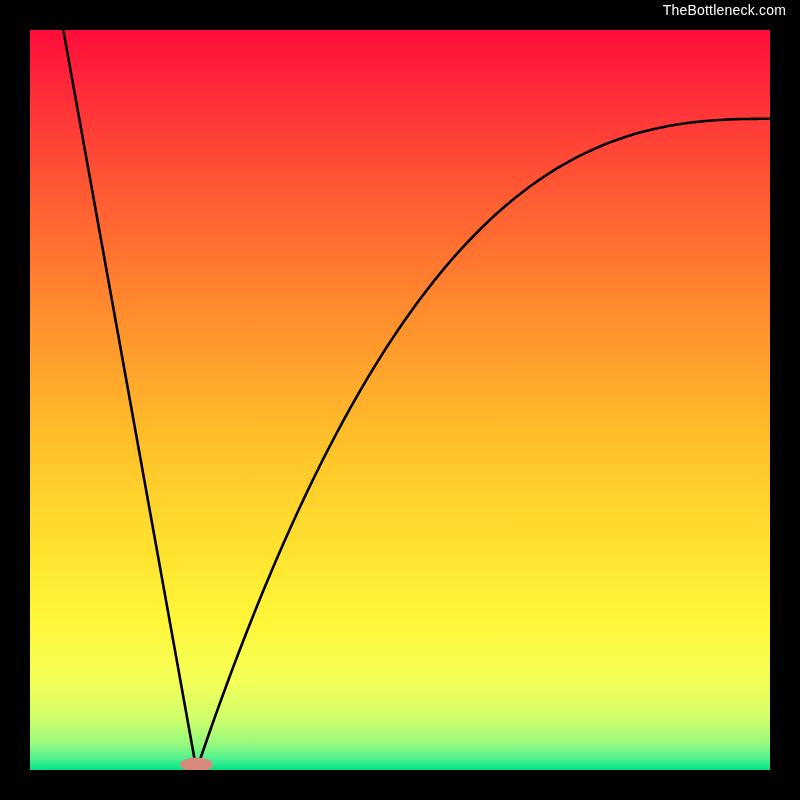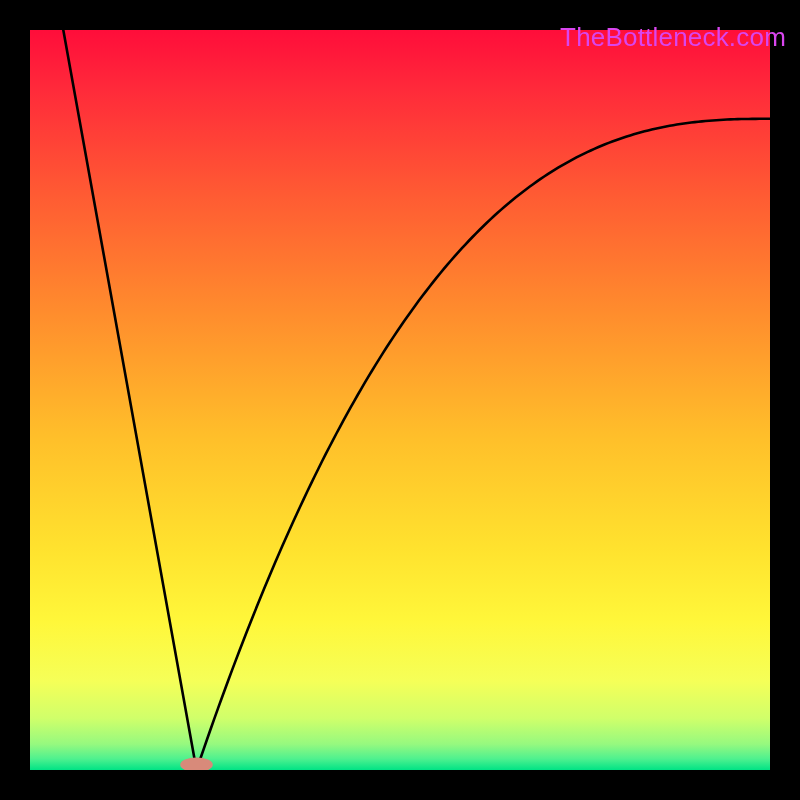--- a/index.html
+++ b/index.html
@@ -19,24 +19,24 @@
   }
   .plot {
     position: absolute;
     left: 30px;
     top: 30px;
     width: 740px;
     height: 740px;
   }
   .watermark {
     position: absolute;
-    top: 22px;
+    top: 2px;
     right: 14px;
-    color: #d946ef;
-    font-size: 26px;
+    color: #ffffff;
+    font-size: 14px;
     letter-spacing: 0.2px;
     font-weight: 400;
     font-family: Arial, Helvetica, sans-serif;
   }
 </style>
 </head>
 <body>
 <div class="outer">
 
   <svg class="plot" viewBox="0 0 740 740" preserveAspectRatio="none">

